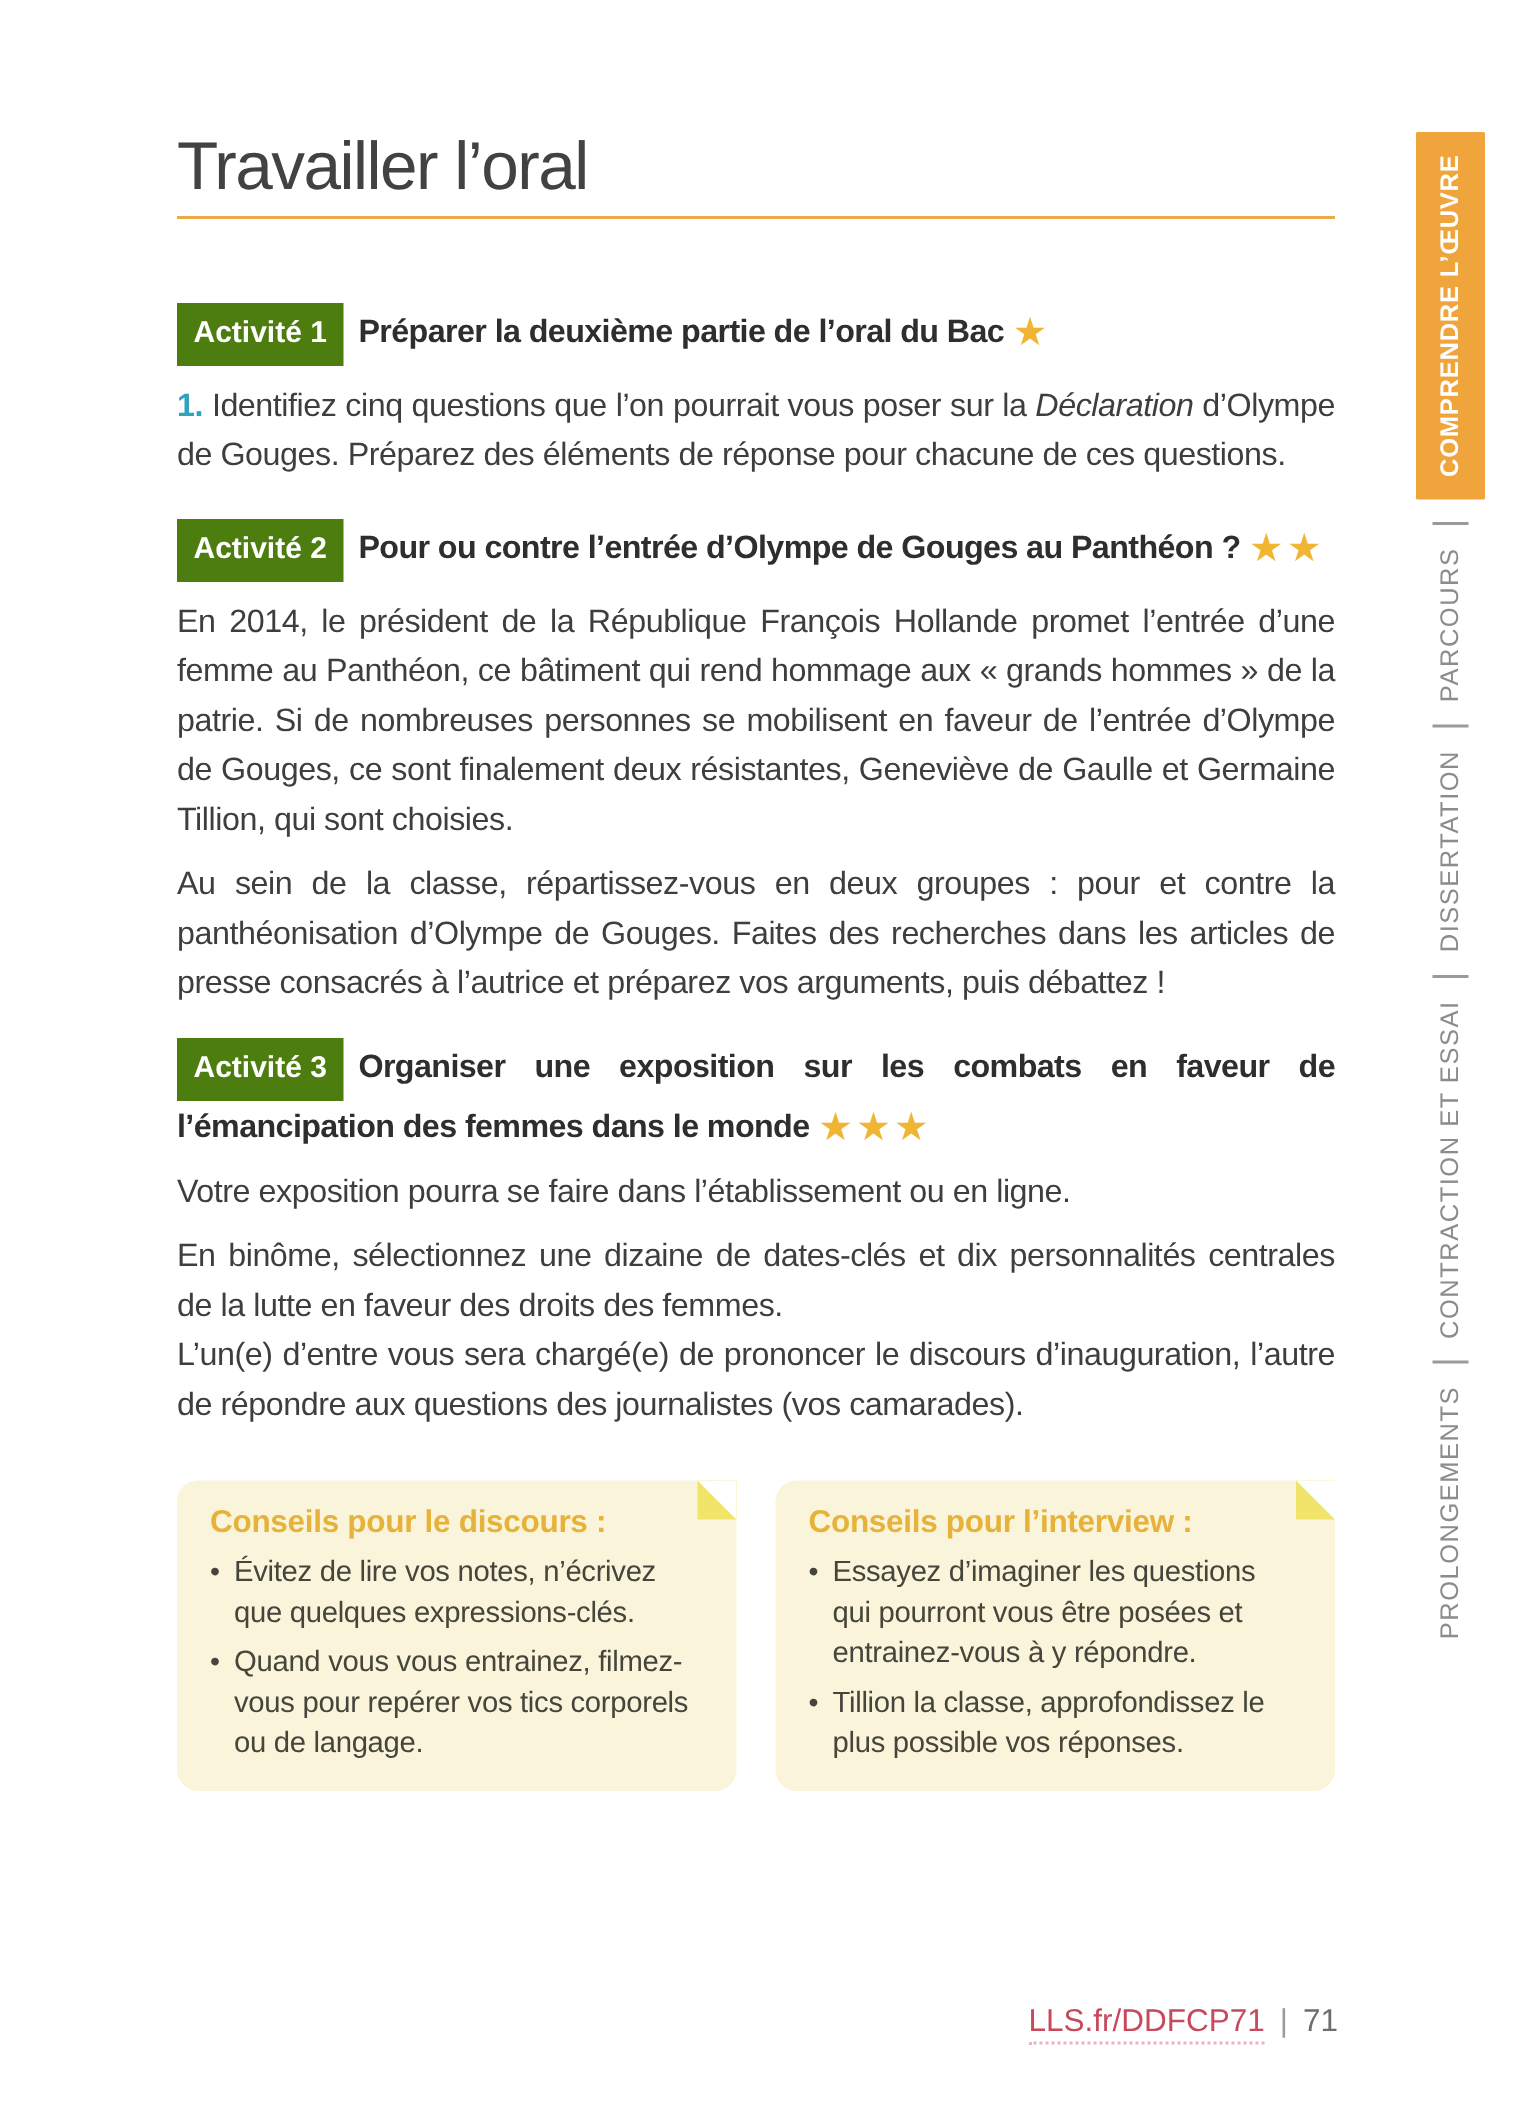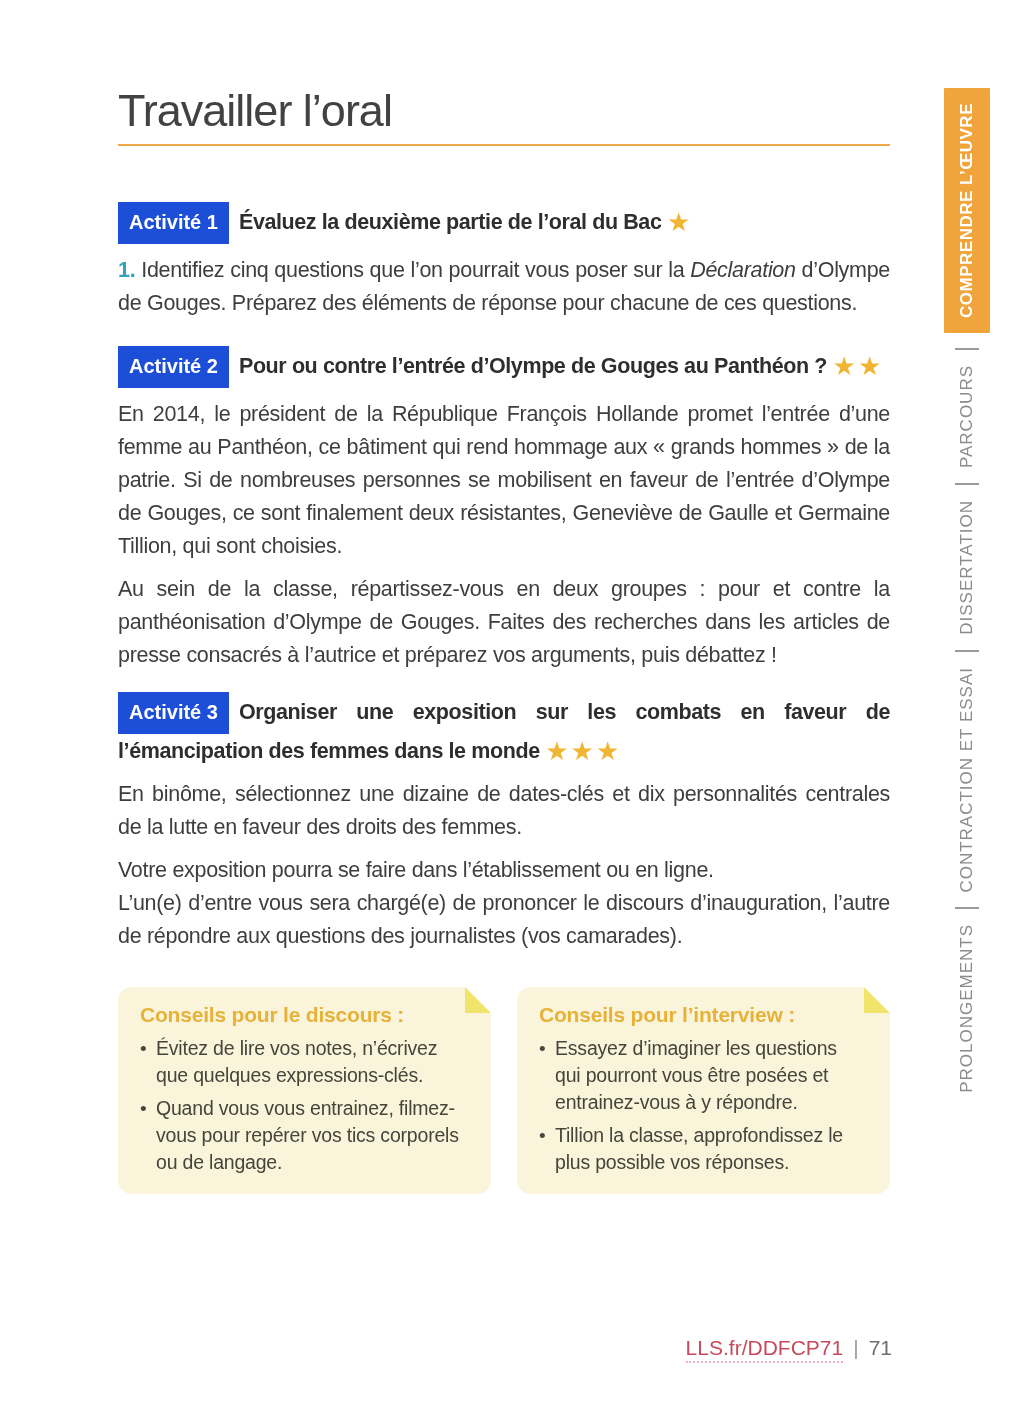--- a/index.html
+++ b/index.html
@@ -44,21 +44,21 @@
   .activity-heading {
     text-align: justify;
     font-weight: bold;
     font-size: 21.5px;
     line-height: 34px;
     color: #2e2e2e;
     letter-spacing: -0.4px;
   }
   .badge {
     display: inline-block;
-    background: #1d4ed8;
+    background: #4d7c0f;
     color: #ffffff;
     font-weight: bold;
     font-size: 20px;
     letter-spacing: 0;
     padding: 3px 11px 5px 11px;
     margin-right: 10px;
     vertical-align: baseline;
   }
   .stars {
     color: #f0b532;
@@ -189,42 +189,42 @@
 
 <div class="page">
 
   <main class="content">
 
     <h1 class="page-title">Travailler l’oral</h1>
     <div class="title-rule"></div>
 
     <section class="activity a1">
       <div class="activity-heading">
-        <span class="badge">Activité 1</span><span>Évaluez la deuxième partie de l’oral du Bac</span>
+        <span class="badge">Activité 1</span><span>Préparer la deuxième partie de l’oral du Bac</span>
         <span class="stars">★</span>
       </div>
       <p class="para"><span class="num">1.</span> <span>Identifiez cinq questions que l’on pourrait vous poser sur la </span><em>Déclaration</em><span> d’Olympe de Gouges. Préparez des éléments de réponse pour chacune de ces questions.</span></p>
     </section>
 
     <section class="activity a2">
       <div class="activity-heading">
         <span class="badge">Activité 2</span><span>Pour ou contre l’entrée d’Olympe de Gouges au Panthéon&nbsp;?</span>
         <span class="stars">★★</span>
       </div>
       <p class="para">En 2014, le président de la République François Hollande promet l’entrée d’une femme au Panthéon, ce bâtiment qui rend hommage aux «&nbsp;grands hommes&nbsp;» de la patrie. Si de nombreuses personnes se mobilisent en faveur de l’entrée d’Olympe de Gouges, ce sont finalement deux résistantes, Geneviève de Gaulle et Germaine Tillion, qui sont choisies.</p>
       <p class="para">Au sein de la classe, répartissez-vous en deux groupes&nbsp;: pour et contre la panthéonisation d’Olympe de Gouges. Faites des recherches dans les articles de presse consacrés à l’autrice et préparez vos arguments, puis débattez&nbsp;!</p>
     </section>
 
     <section class="activity a3">
       <div class="activity-heading">
         <span class="badge">Activité 3</span><span>Organiser une exposition sur les combats en faveur de l’émancipation des femmes dans le monde</span>
         <span class="stars">★★★</span>
       </div>
+      <p class="para">Votre exposition pourra se faire dans l’établissement ou en ligne.</p>
       <p class="para">En binôme, sélectionnez une dizaine de dates-clés et dix personnalités centrales de la lutte en faveur des droits des femmes.</p>
-      <p class="para">Votre exposition pourra se faire dans l’établissement ou en ligne.</p>
       <p class="para tight">L’un(e) d’entre vous sera chargé(e) de prononcer le discours d’inauguration, l’autre de répondre aux questions des journalistes (vos camarades).</p>
     </section>
 
     <div class="advice-row">
 
       <div class="advice-box">
         <div class="advice-title">Conseils pour le discours&nbsp;:</div>
         <div class="advice-bullet">
           <span class="dot">•</span>
           <span>Évitez de lire vos notes, n’écrivez que quelques expressions-clés.</span>

